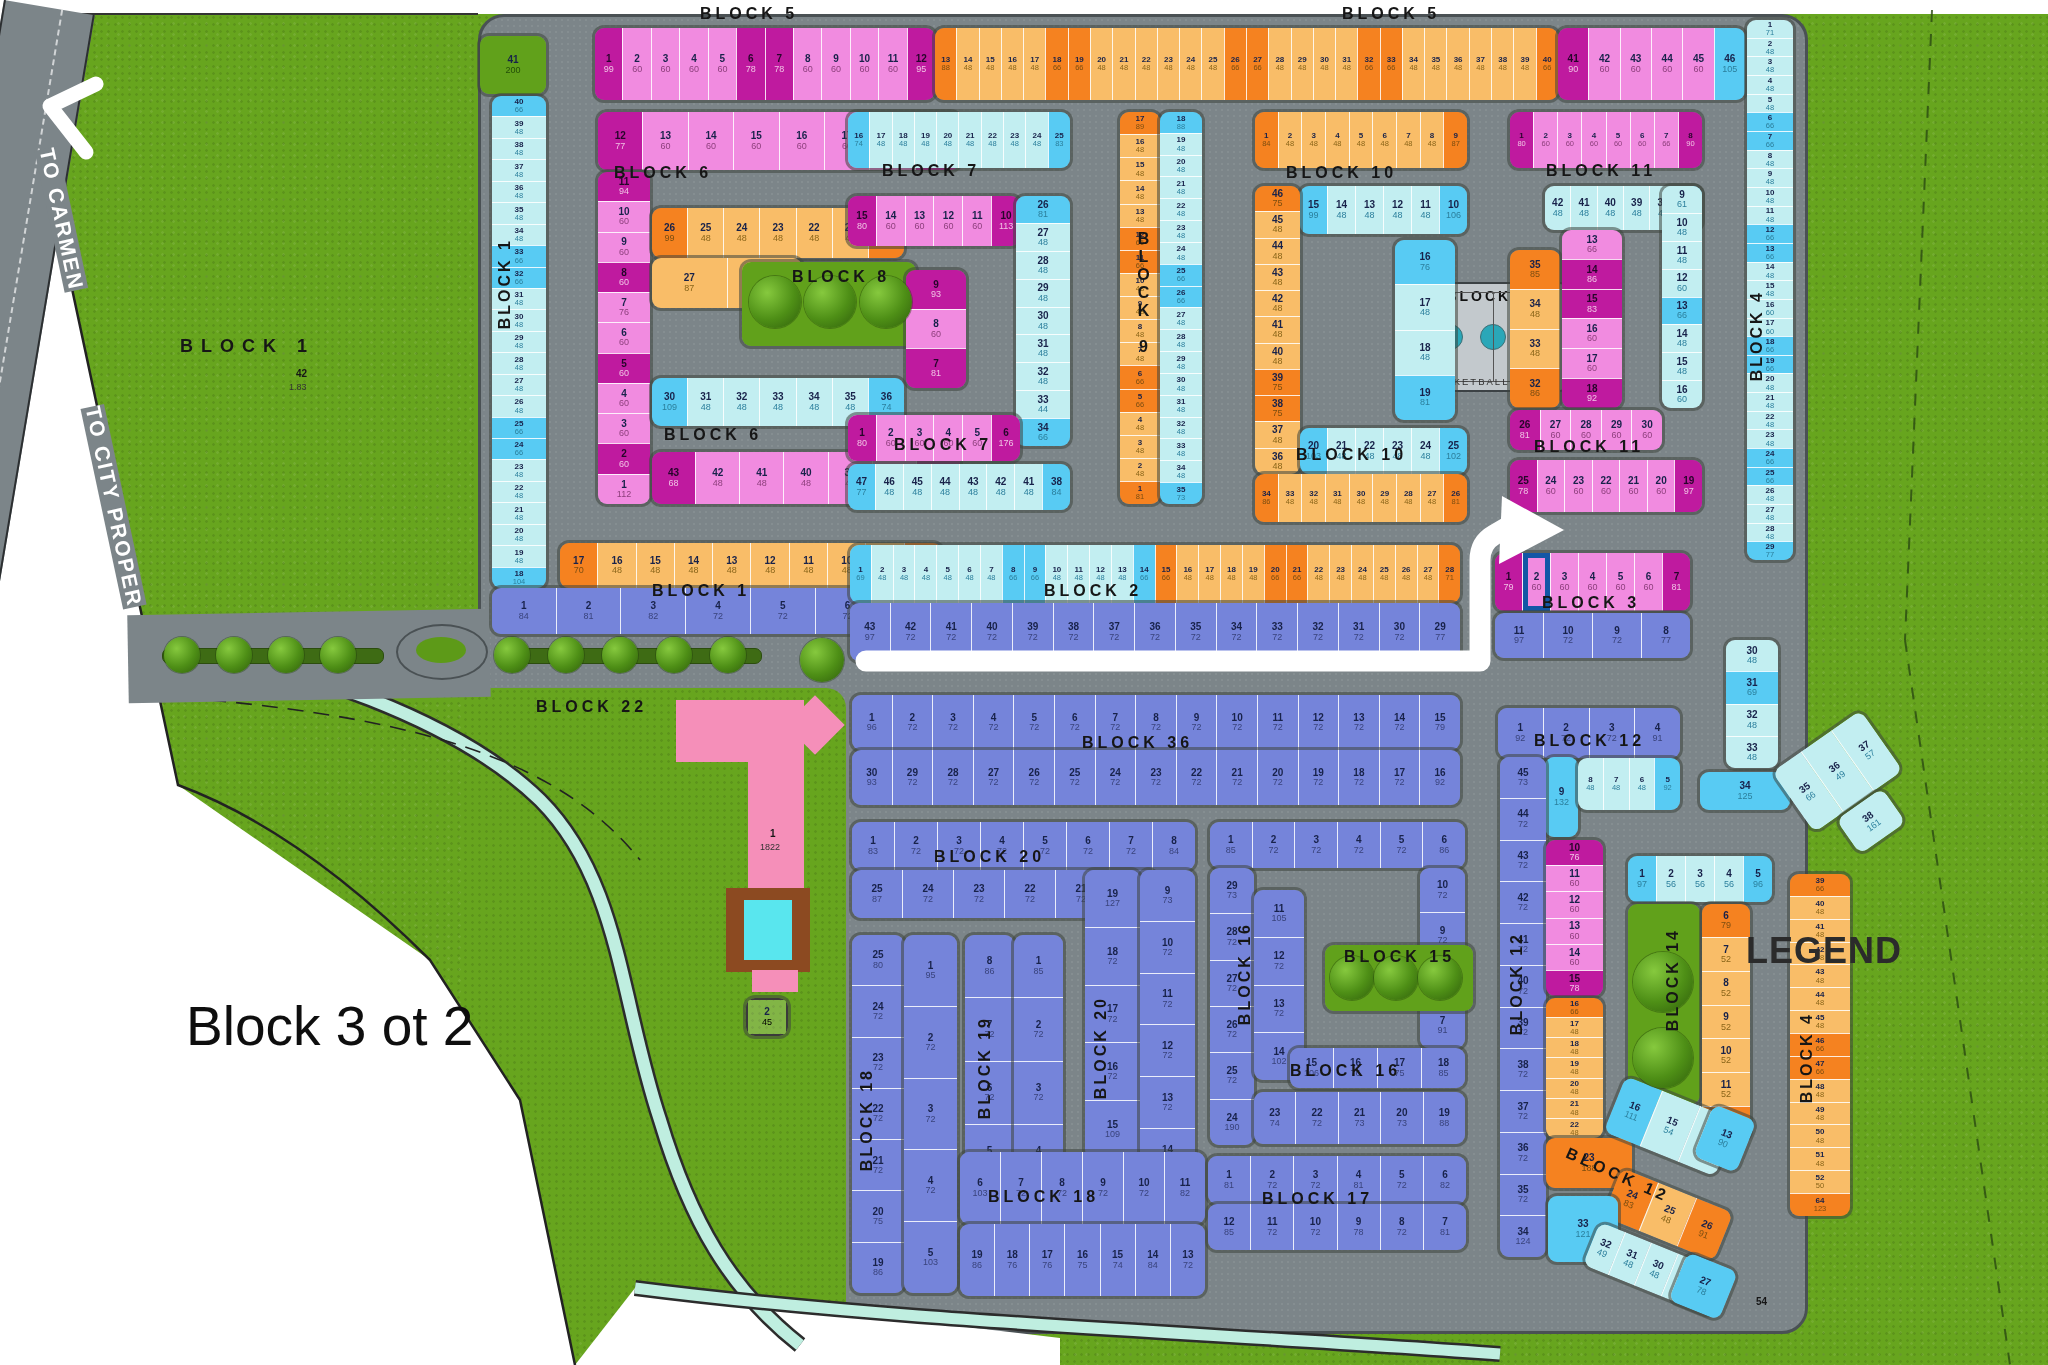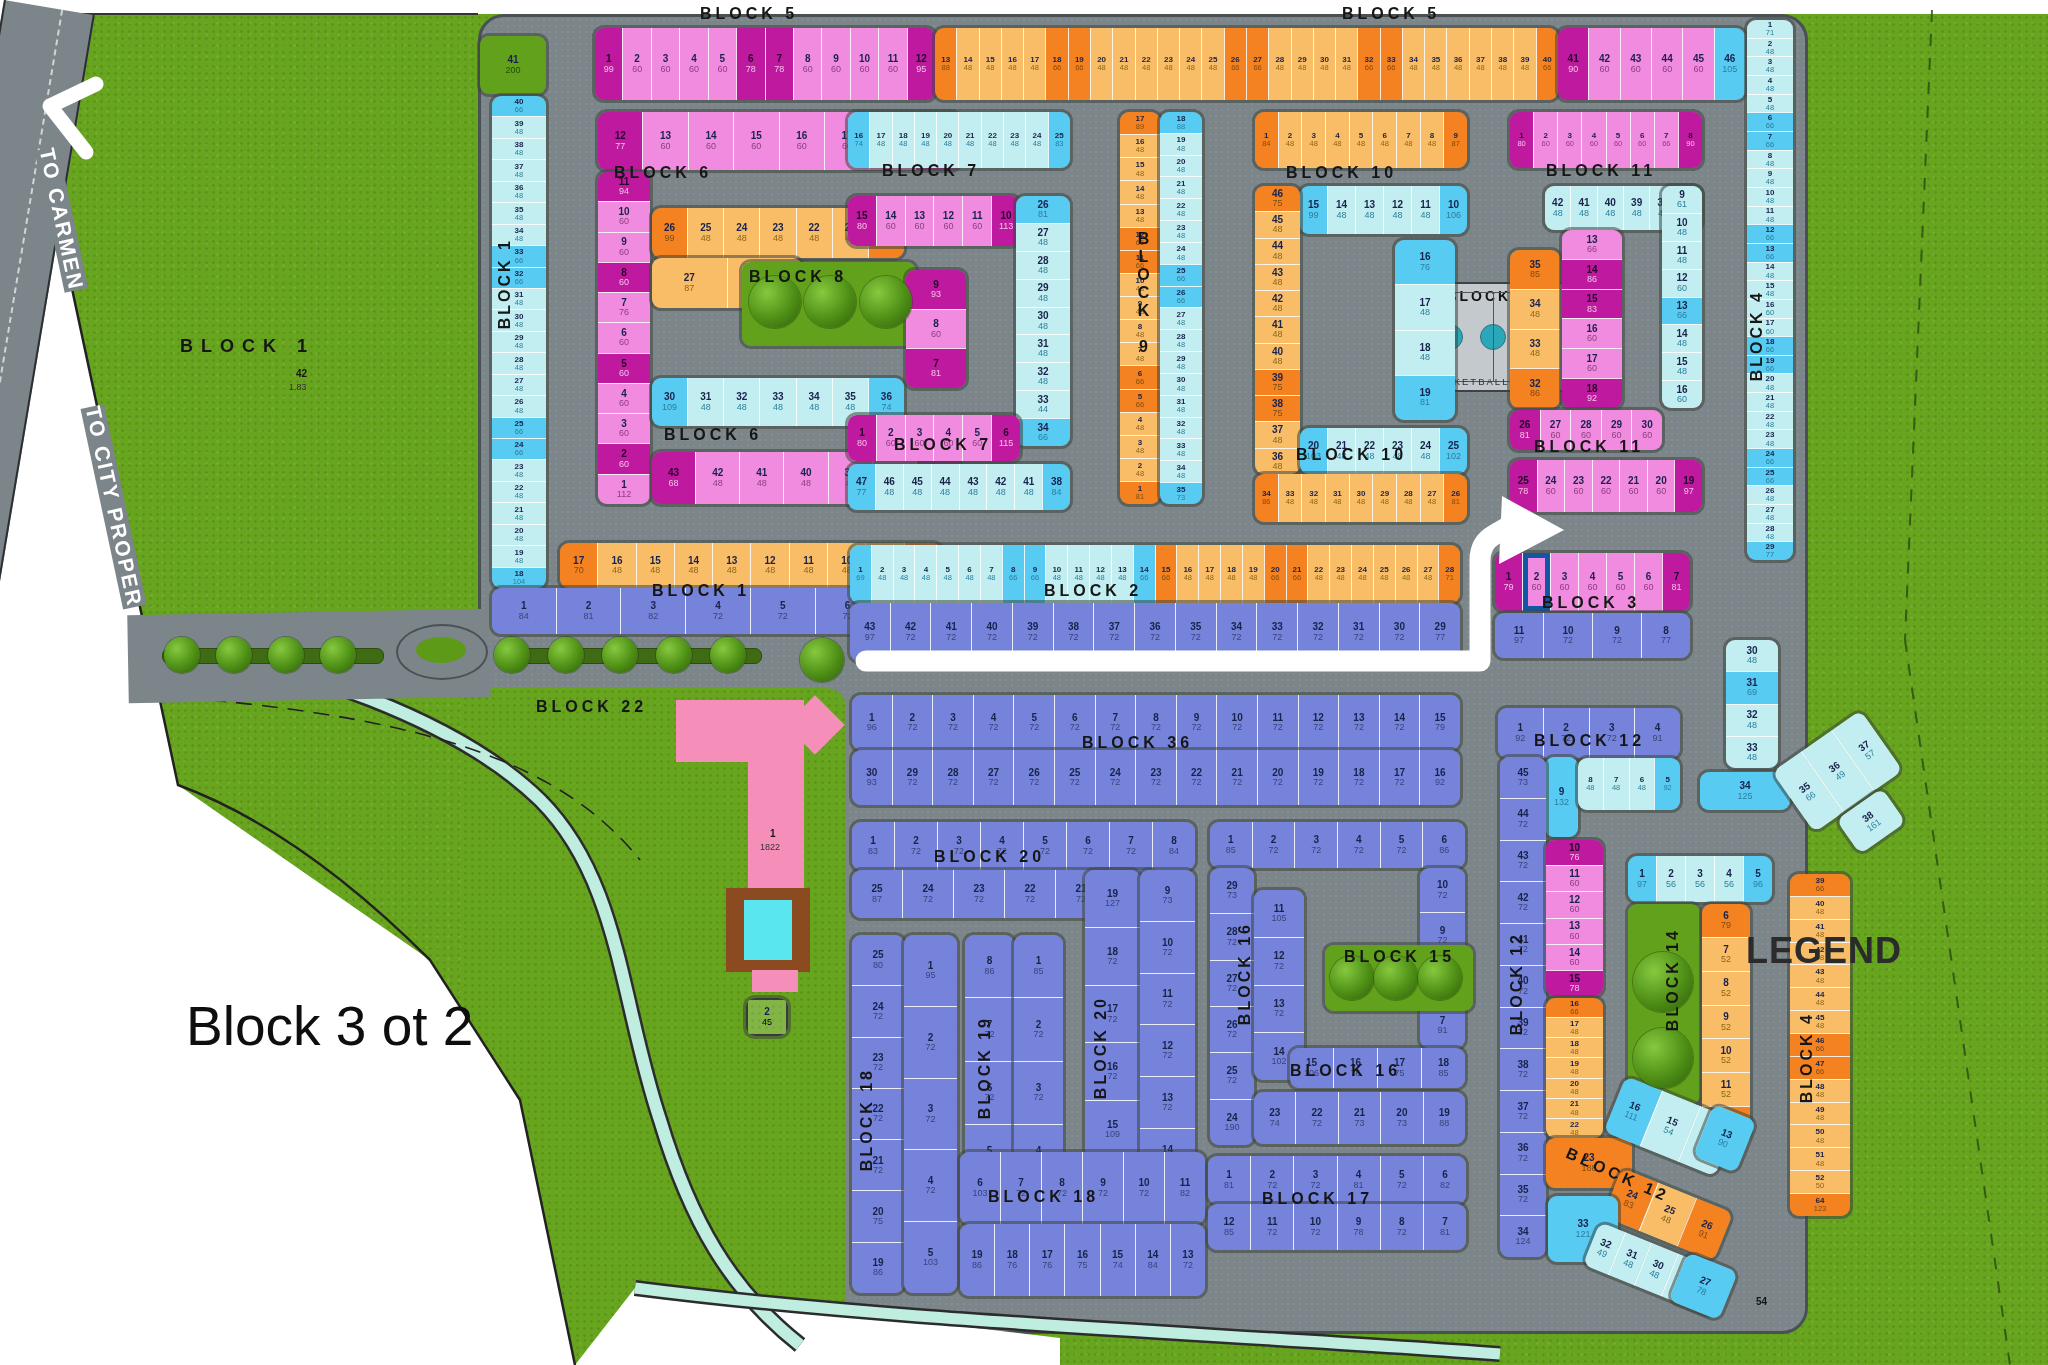--- a/index.html
+++ b/index.html
@@ -811,21 +811,21 @@
         <div class="cell c-P">
           <span class="n">4</span>
           <span class="a">60</span>
         </div>
         <div class="cell c-P">
           <span class="n">5</span>
           <span class="a">60</span>
         </div>
         <div class="cell c-M">
           <span class="n">6</span>
-          <span class="a">115</span>
+          <span class="a">176</span>
         </div>
       </div>
       <div class="strip h" style="left: 848px; top: 464px; width: 222px; height: 46px;">
         <div class="cell c-c">
           <span class="n">47</span>
           <span class="a">77</span>
         </div>
         <div class="cell c-C">
           <span class="n">46</span>
           <span class="a">48</span>
@@ -2704,21 +2704,21 @@
       <div class="label" style="left: 1342px; top: 5px;">BLOCK 5</div>
       <div class="label field" style="left: 180px; top: 336px;">BLOCK 1</div>
       <div class="label tiny" style="left: 296px; top: 368px;">42</div>
       <div class="label tinya" style="left: 289px; top: 382px;">1.83</div>
       <div class="label v" style="left: 496px; top: 238px;">BLOCK 1</div>
       <div class="label" style="left: 652px; top: 582px;">BLOCK 1</div>
       <div class="label" style="left: 614px; top: 164px;">BLOCK 6</div>
       <div class="label" style="left: 664px; top: 426px;">BLOCK 6</div>
       <div class="label" style="left: 882px; top: 162px;">BLOCK 7</div>
       <div class="label" style="left: 894px; top: 436px;">BLOCK 7</div>
-      <div class="label" style="left: 749px; top: 268px;">BLOCK 8</div>
+      <div class="label" style="left: 792px; top: 268px;">BLOCK 8</div>
       <div class="label vu" style="left: 1134px; top: 230px;">BLOCK 9</div>
       <div class="label" style="left: 1286px; top: 164px;">BLOCK 10</div>
       <div class="label" style="left: 1296px; top: 446px;">BLOCK 10</div>
       <div class="label" style="left: 1546px; top: 162px;">BLOCK 11</div>
       <div class="label" style="left: 1534px; top: 438px;">BLOCK 11</div>
       <div class="label v" style="left: 1748px; top: 290px;">BLOCK 4</div>
       <div class="label v" style="left: 1798px; top: 1012px;">BLOCK 4</div>
       <div class="label" style="left: 1044px; top: 582px;">BLOCK 2</div>
       <div class="label" style="left: 1542px; top: 594px;">BLOCK 3</div>
       <div class="label" style="left: 536px; top: 698px;">BLOCK 22</div>

